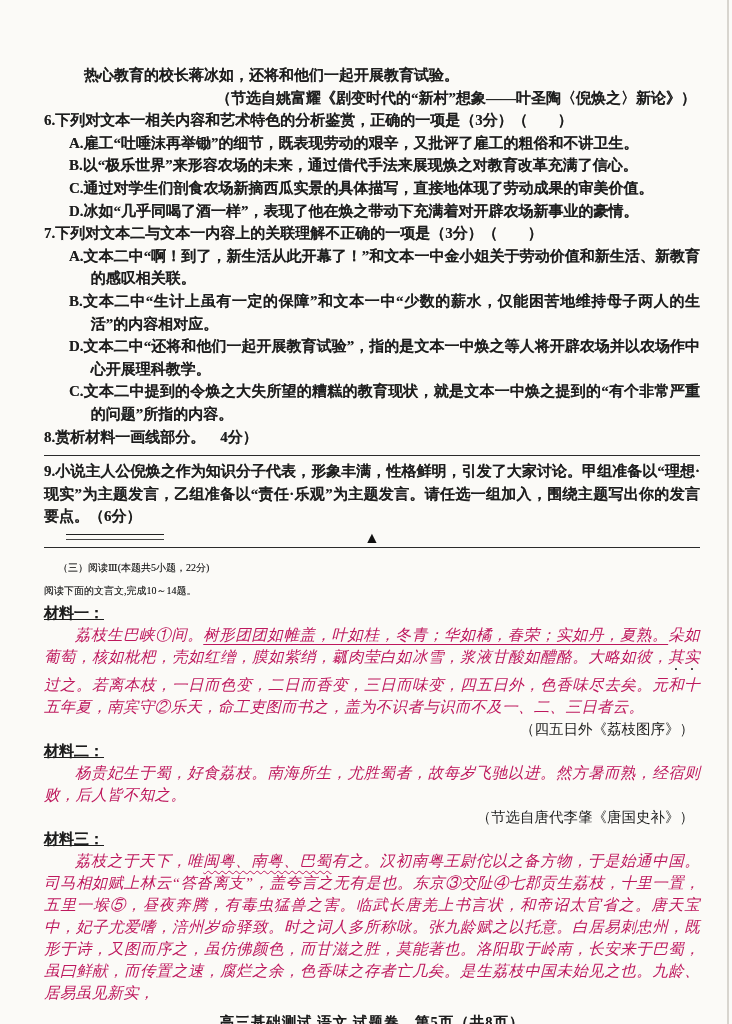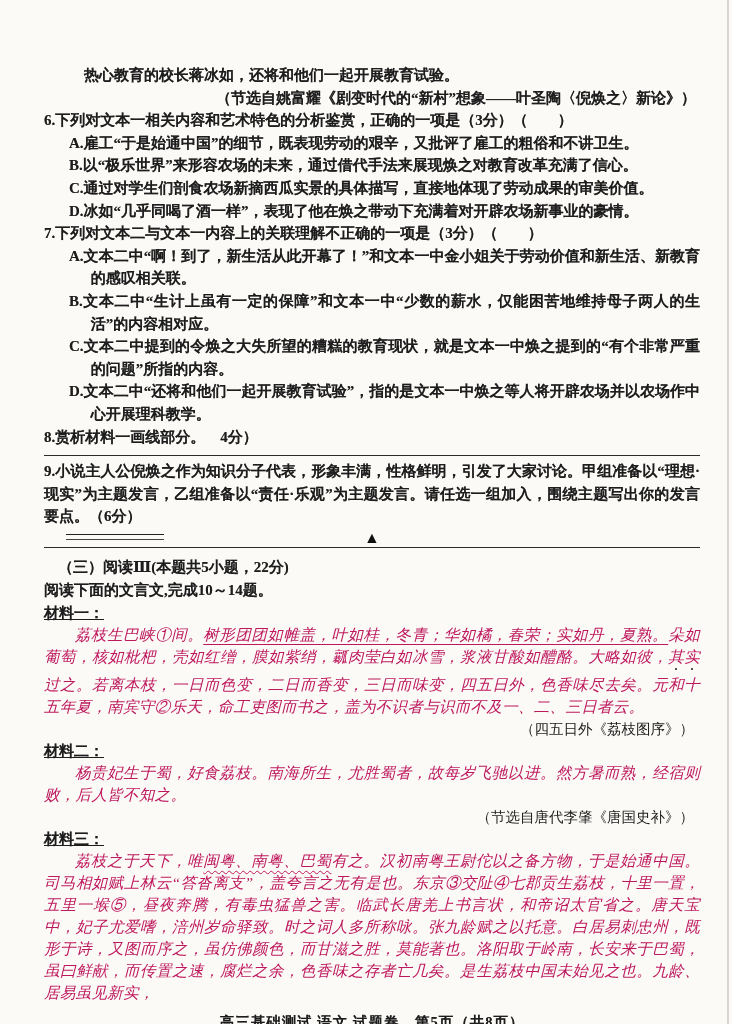--- a/index.html
+++ b/index.html
@@ -42,21 +42,21 @@
   .marker-row{position:relative;height:19px;}
   .dbl-line{
     position:absolute;left:22px;top:6px;width:98px;height:4px;
     border-top:1.8px solid #222;border-bottom:1px solid #444;
   }
   .tri{
     position:absolute;left:0;right:0;top:0;text-align:center;
     font-size:16px;line-height:19px;color:#111;
   }
   
-  .sec-head{font-weight:700;font-size:15px;line-height:23px;text-shadow:0 0 .4px rgba(20,20,20,.5);}
+  .sec-head{font-weight:400;font-size:10px;line-height:23px;text-shadow:0 0 .4px rgba(20,20,20,.5);}
   .mat-label{font-weight:600;font-size:15px;line-height:22px;text-shadow:0 0 .4px rgba(20,20,20,.5);text-decoration:underline;}
   .mat{
     margin:0;
     font-style:italic;
     font-weight:400;
     font-size:15.5px;
     line-height:22px;
     text-indent:2em;
     text-align:justify;
     letter-spacing:.3px;
@@ -96,32 +96,32 @@
 
 <div class="page">
 
   <div class="printed">
     <div class="line" style="padding-left:40px;">热心教育的校长蒋冰如，还将和他们一起开展教育试验。</div>
     <div class="attr-right">（节选自姚富耀《剧变时代的“新村”想象——叶圣陶〈倪焕之〉新论》）</div>
   </div>
 
   <div class="printed">
     <div class="stem">6.下列对文本一相关内容和艺术特色的分析鉴赏，正确的一项是（3分）（　　）</div>
-    <div class="opt">A.雇工“于是始通中国”的细节，既表现劳动的艰辛，又批评了雇工的粗俗和不讲卫生。</div>
+    <div class="opt">A.雇工“吐唾沫再举锄”的细节，既表现劳动的艰辛，又批评了雇工的粗俗和不讲卫生。</div>
     <div class="opt">B.以“极乐世界”来形容农场的未来，通过借代手法来展现焕之对教育改革充满了信心。</div>
     <div class="opt">C.通过对学生们剖食农场新摘西瓜实景的具体描写，直接地体现了劳动成果的审美价值。</div>
     <div class="opt">D.冰如“几乎同喝了酒一样”，表现了他在焕之带动下充满着对开辟农场新事业的豪情。</div>
   </div>
 
   <div class="printed">
     <div class="stem">7.下列对文本二与文本一内容上的关联理解不正确的一项是（3分）（　　）</div>
     <div class="opt">A.文本二中“啊！到了，新生活从此开幕了！”和文本一中金小姐关于劳动价值和新生活、新教育的感叹相关联。</div>
     <div class="opt">B.文本二中“生计上虽有一定的保障”和文本一中“少数的薪水，仅能困苦地维持母子两人的生活”的内容相对应。</div>
+    <div class="opt">D.文本二中“还将和他们一起开展教育试验”，指的是文本一中焕之等人将开辟农场并以农场作中心开展理科教学。</div>
     <div class="opt">C.文本二中提到的令焕之大失所望的糟糕的教育现状，就是文本一中焕之提到的“有个非常严重的问题”所指的内容。</div>
-    <div class="opt">D.文本二中“还将和他们一起开展教育试验”，指的是文本一中焕之等人将开辟农场并以农场作中心开展理科教学。</div>
   </div>
 
   <div class="printed">
     <div class="stem">8.赏析材料一画线部分。　4分）</div>
   </div>
 
   <hr class="rule">
 
   <div class="printed">
     <div class="stem">9.小说主人公倪焕之作为知识分子代表，形象丰满，性格鲜明，引发了大家讨论。甲组准备以“理想·现实”为主题发言，乙组准备以“责任·乐观”为主题发言。请任选一组加入，围绕主题写出你的发言要点。（6分）</div>

